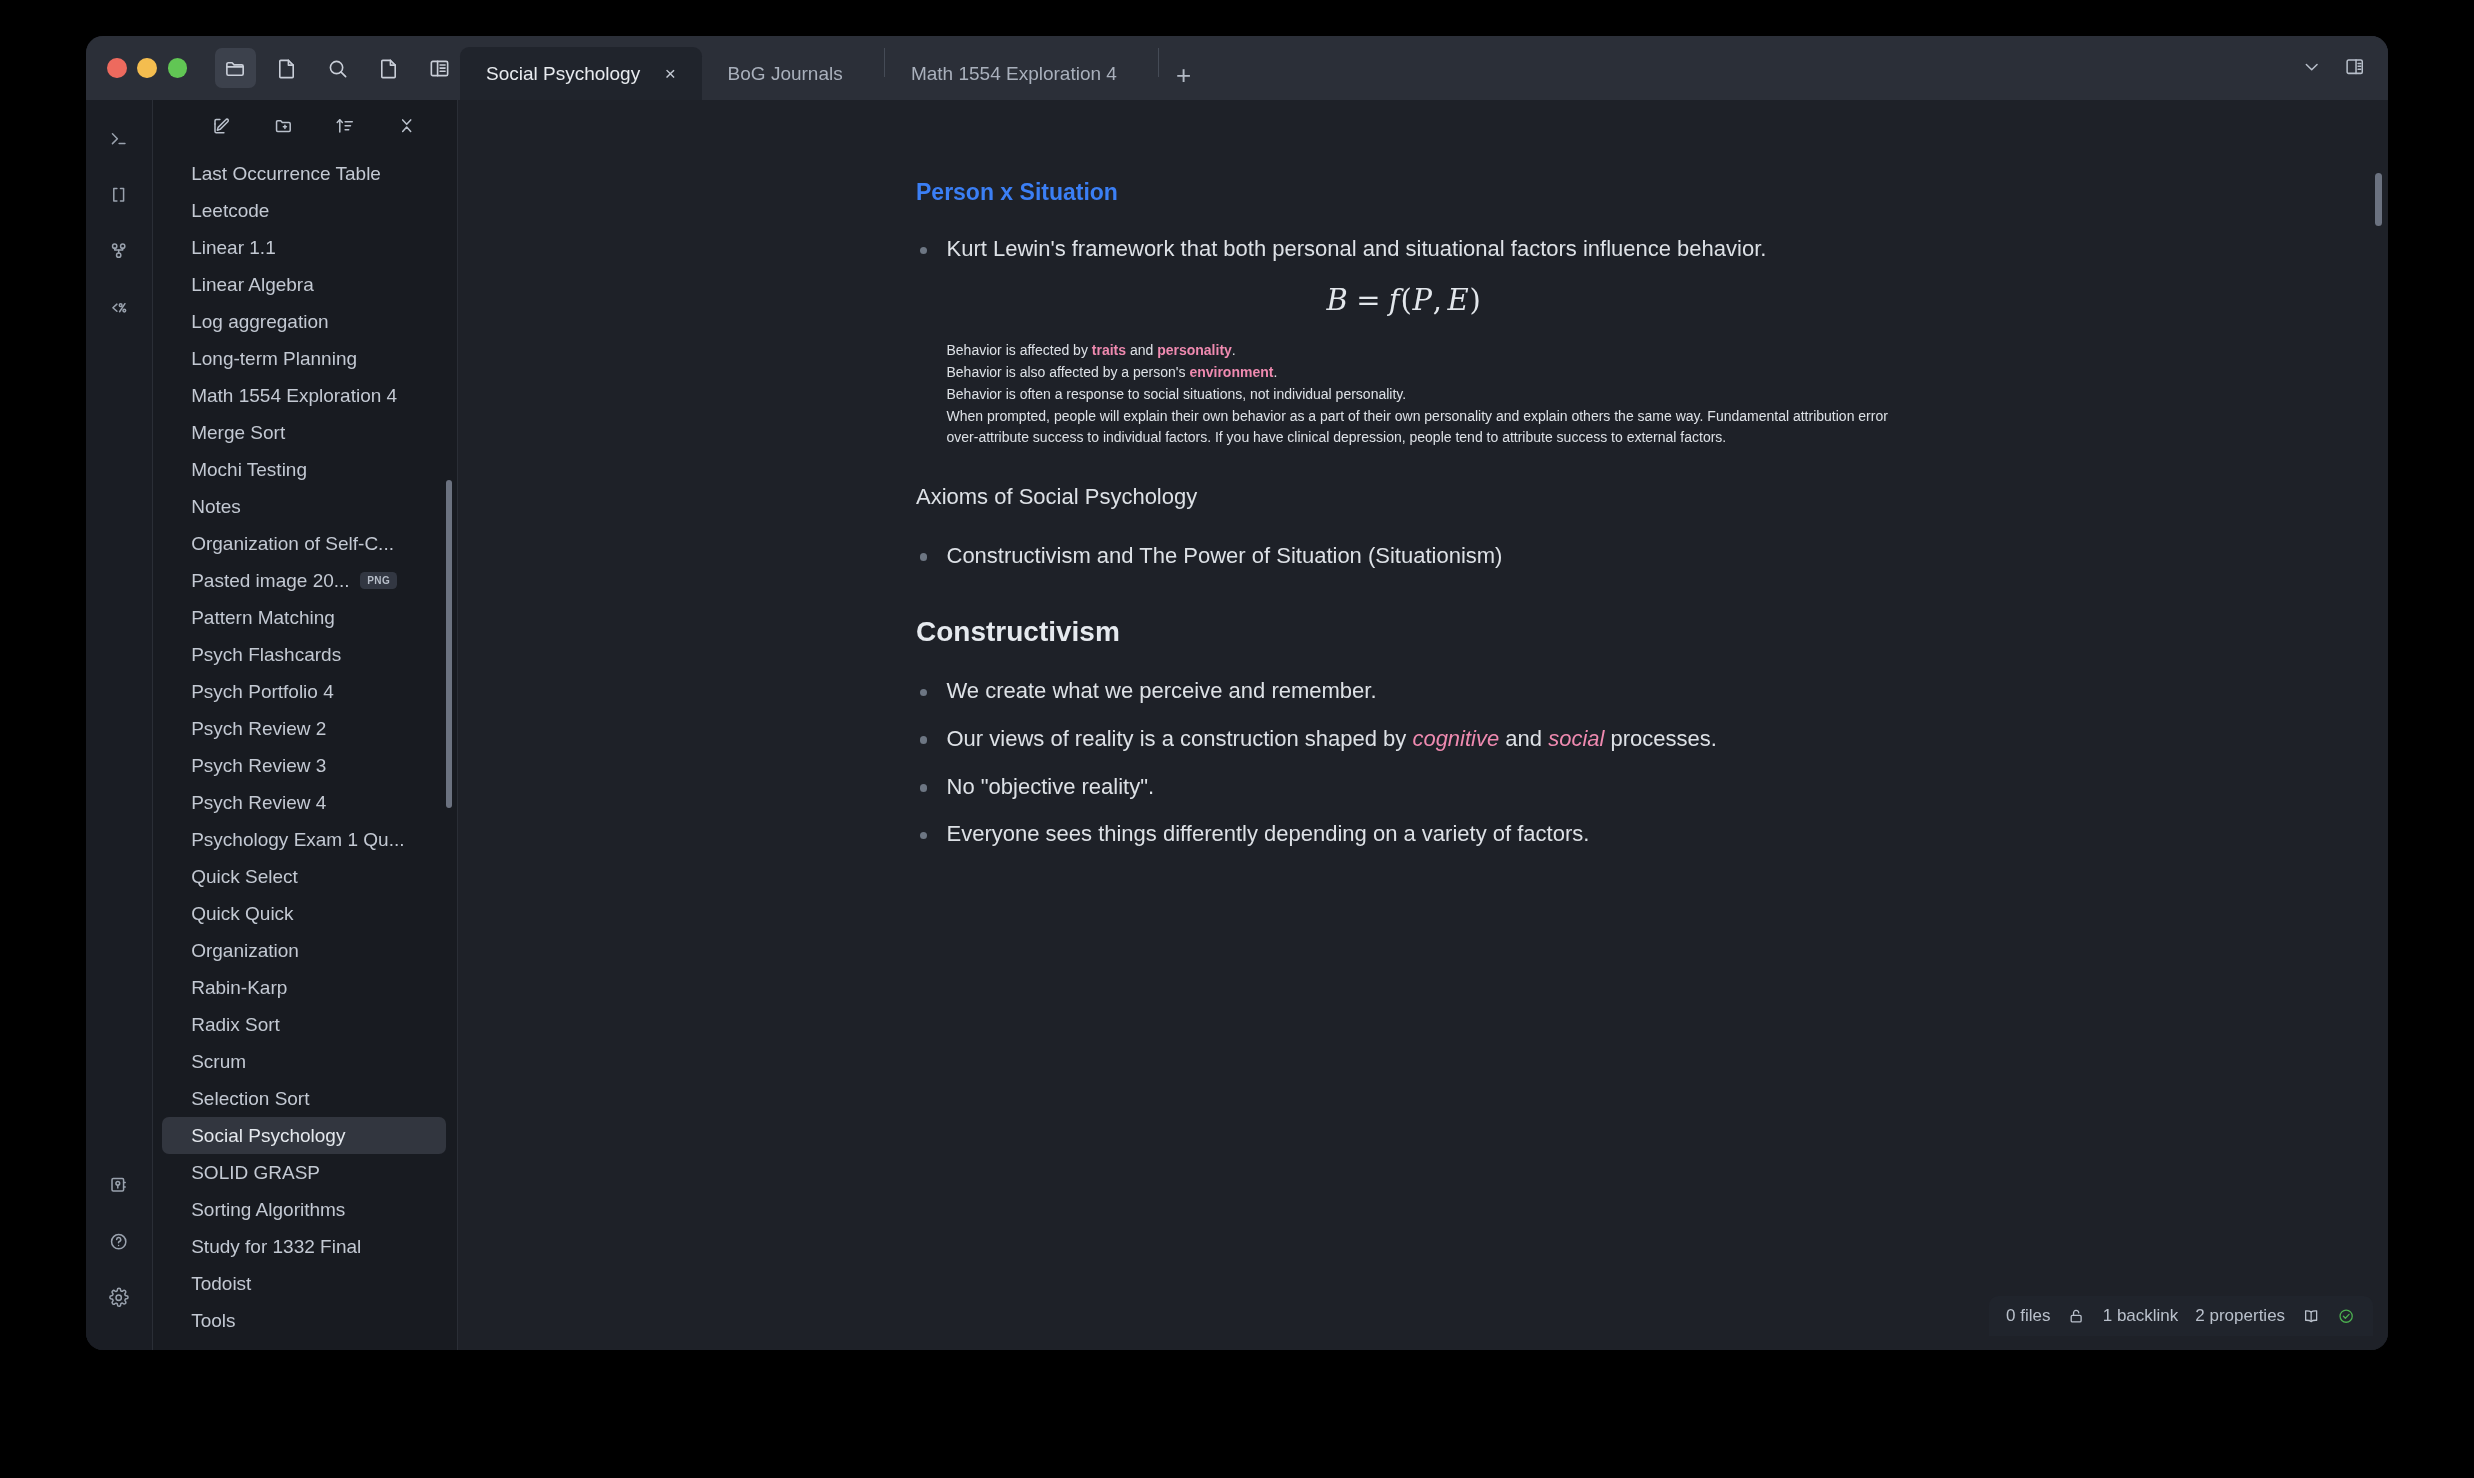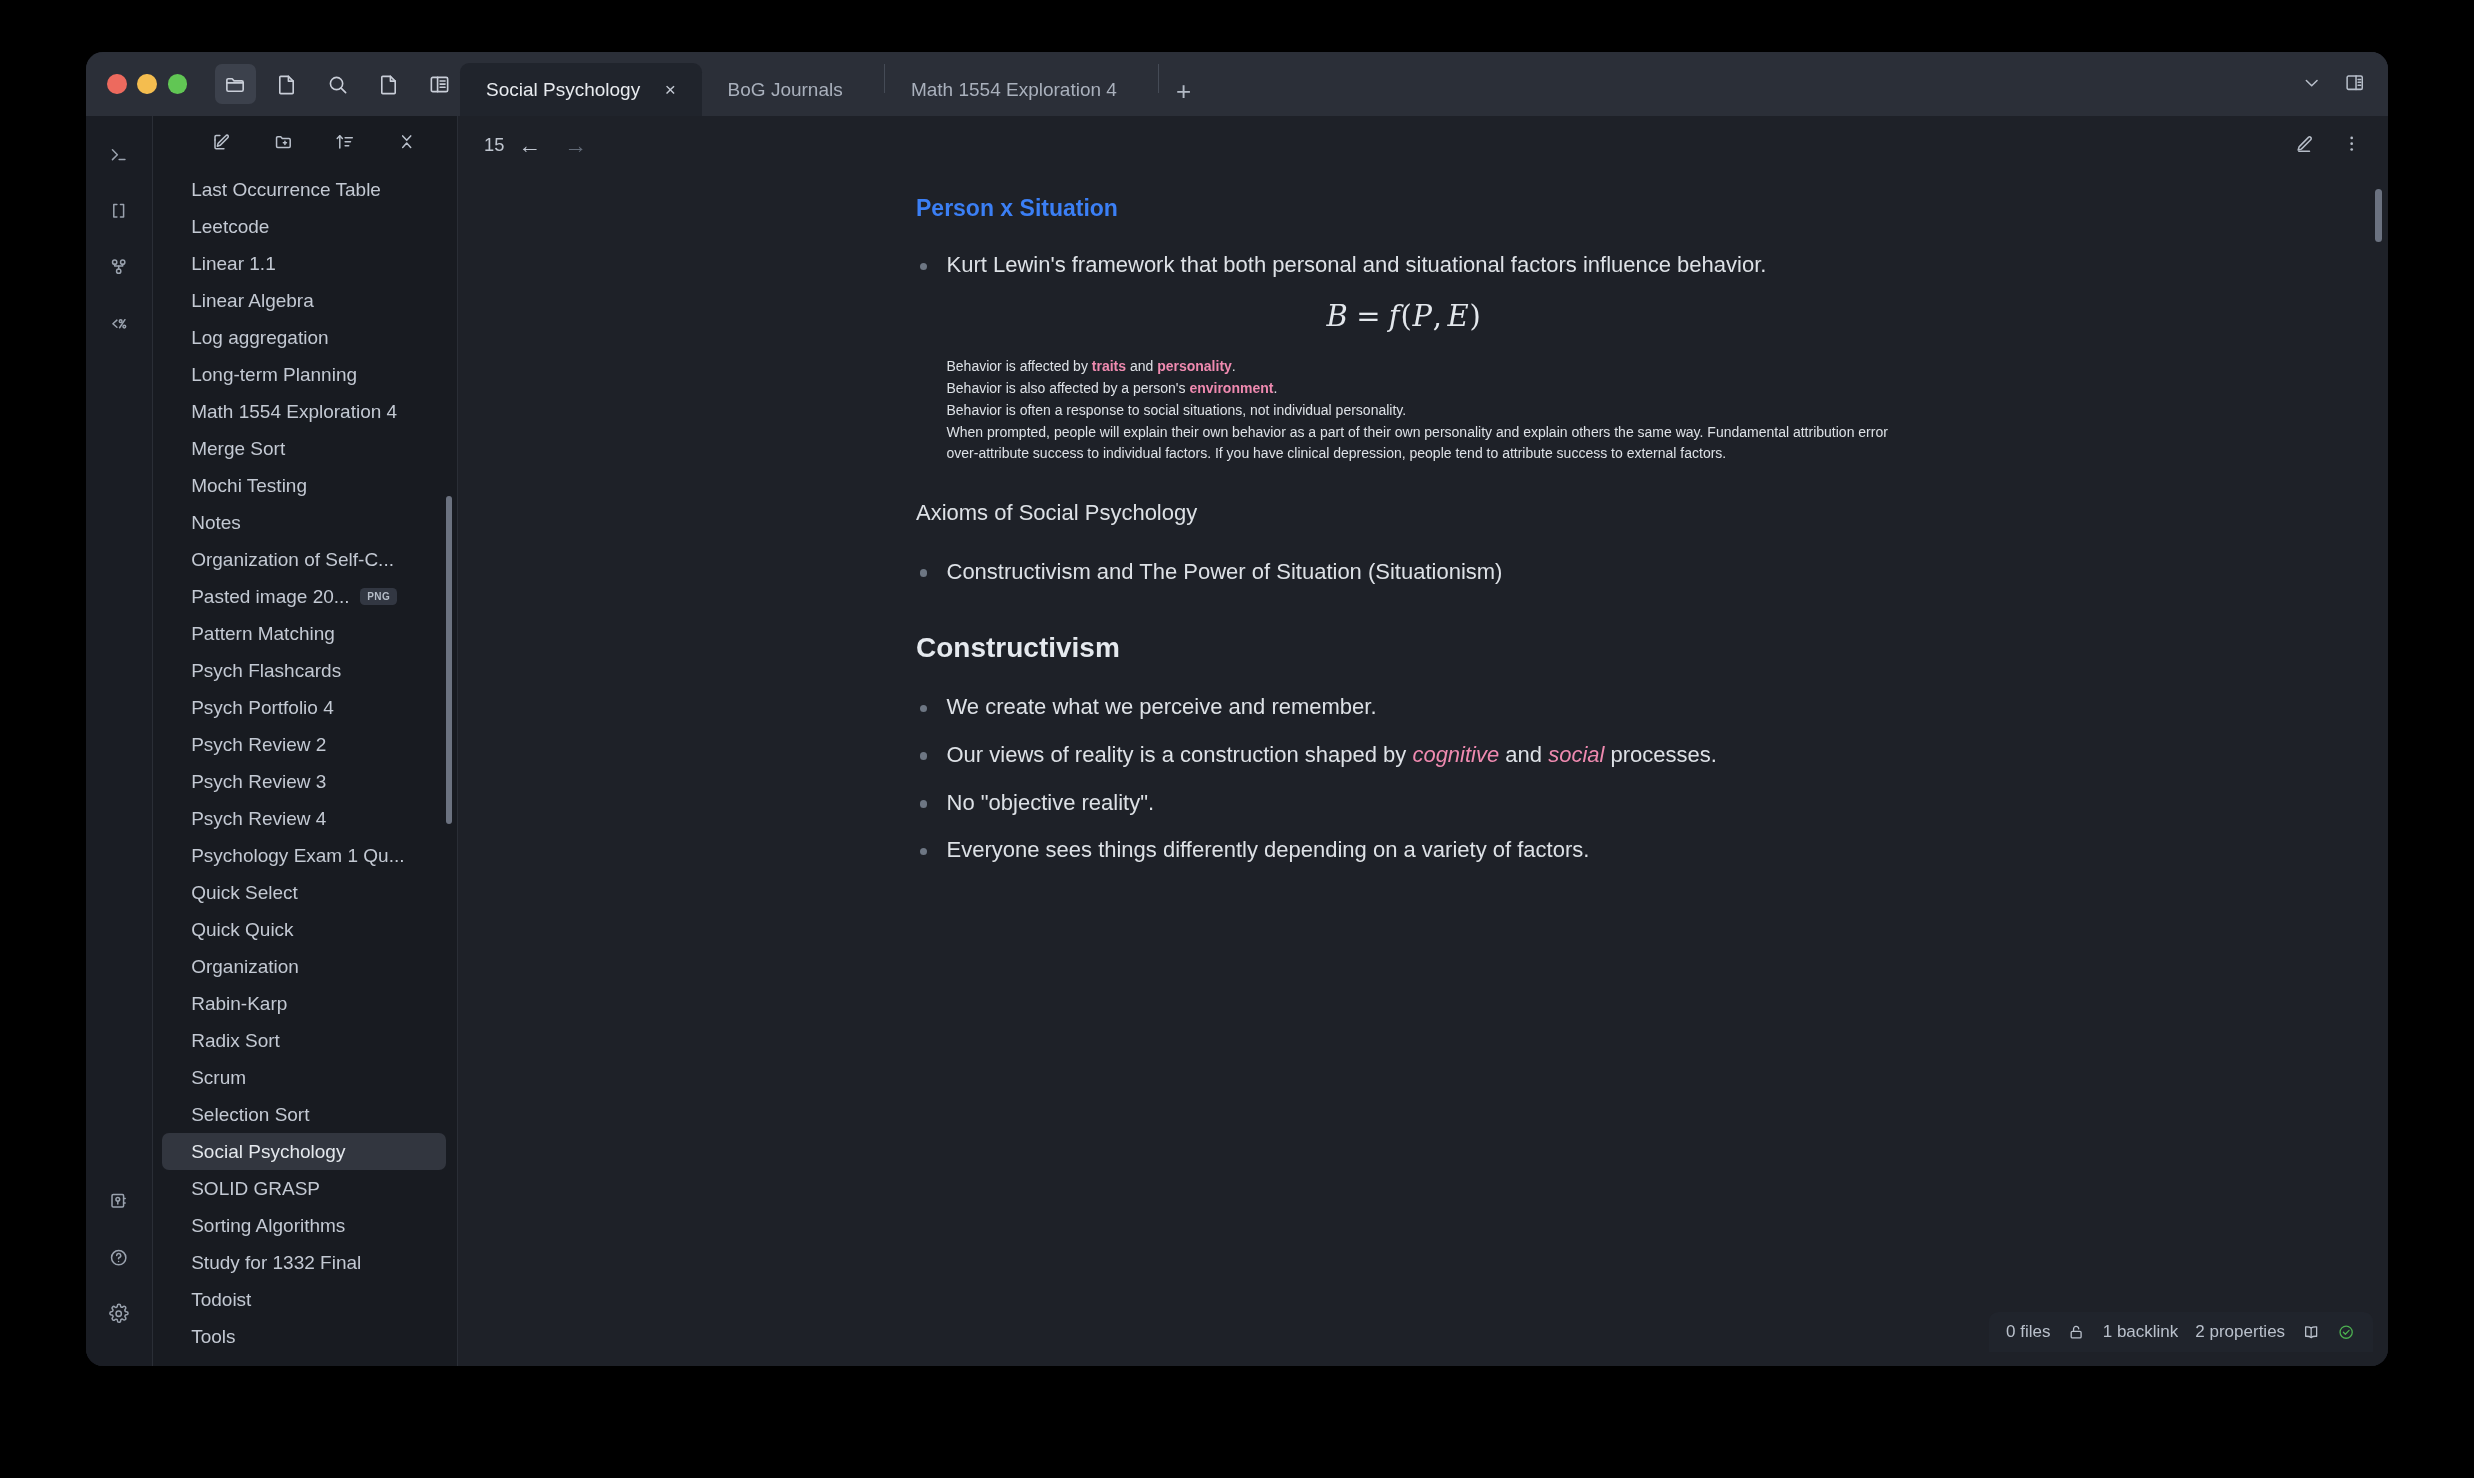--- a/index.html
+++ b/index.html
@@ -6,21 +6,21 @@
   html, body {
     width: 2475px; height: 1478px;
     background: #000000;
     font-family: "Liberation Sans", sans-serif;
     overflow: hidden;
   }
 
   
   #window {
     position: absolute;
-    left: 86px; top: 52px;
+    left: 86px; top: 36px;
     width: 2302px; height: 1314px;
     border-radius: 17px;
     overflow: hidden;
     background: #1e2128;
     box-shadow: 0 23px 53px rgba(0,0,0,0.75);
   }
 
   
   #titlebar {
     position: absolute; left: 0; top: 0;
@@ -540,40 +540,20 @@
         <div class="file-item">
             <span>Tools</span>
           </div>
       </div>
 
       <div id="sidebar-scrollbar"></div>
     </div>
 
     <div id="note">
 
-      <div id="note-toolbar">
-        <span class="word-count">15</span>
-        <span class="nav-arrow">←</span>
-        <span class="nav-arrow dim">→</span>
-        <span id="note-toolbar-right">
-          <span>
-            <svg viewBox="0 0 24 24" width="21.4" height="21.4">
-                <path d="M17.3 4.9a1.8 1.8 0 0 1 2.6 2.6L9.3 18.1l-3.5 1 1-3.5z"></path>
-                <path d="M6.5 20.5h12"></path>
-              </svg>
-          </span>
-          <span>
-            <svg viewBox="0 0 24 24" width="21.4" height="21.4">
-                <circle cx="12" cy="5.5" r="1.5" fill="currentColor" stroke="none"></circle>
-                <circle cx="12" cy="12" r="1.5" fill="currentColor" stroke="none"></circle>
-                <circle cx="12" cy="18.5" r="1.5" fill="currentColor" stroke="none"></circle>
-              </svg>
-          </span>
-        </span>
-      </div>
 
       <div id="note-body">
         <div class="doc">
 
           <h3 class="blue-head">Person x Situation</h3>
 
           <ul class="bullets">
             <li>Kurt Lewin's framework that both personal and situational factors influence behavior.</li>
           </ul>
 

